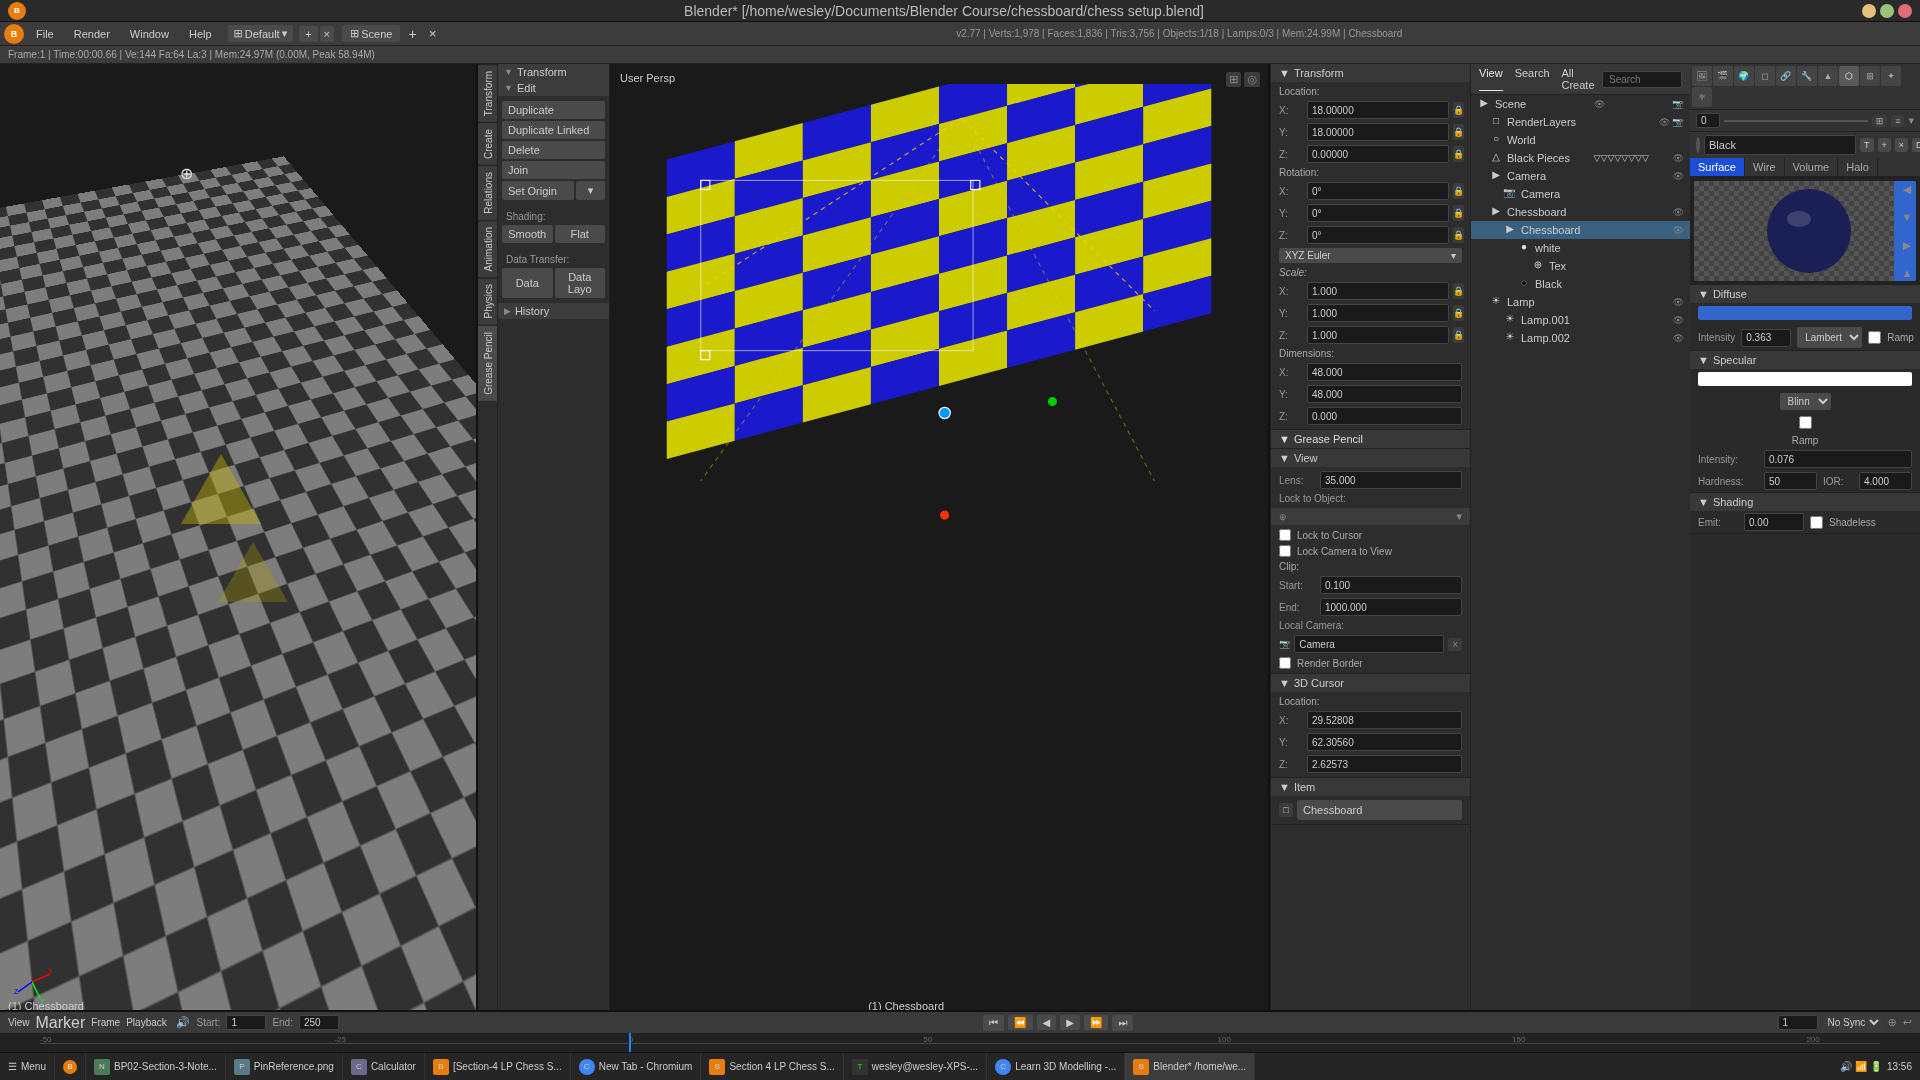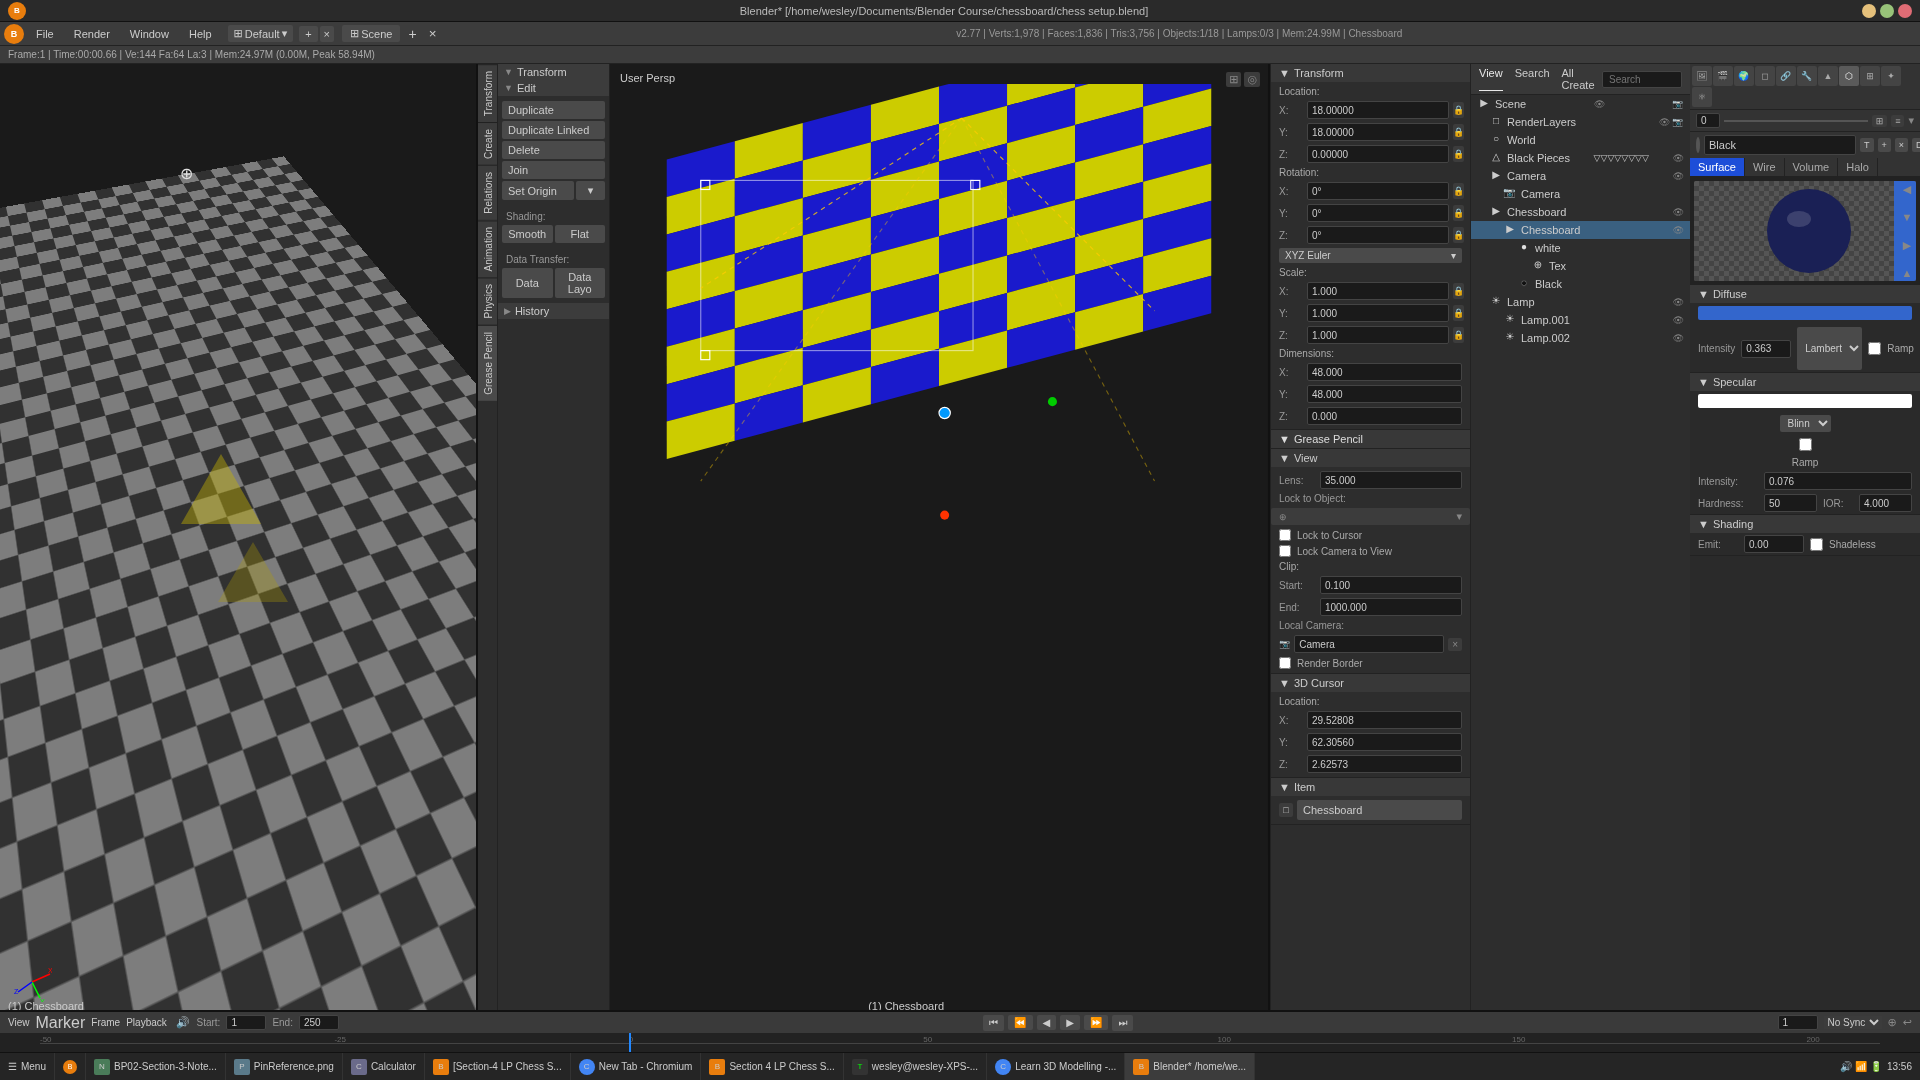--- a/index.html
+++ b/index.html
@@ -21,21 +21,21 @@
       background: #2a2a2a;
       display: flex;
       align-items: center;
       justify-content: space-between;
       padding: 0 8px;
       border-bottom: 1px solid #111;
       position: absolute;
       top: 0;
       z-index: 100;
     }
-    #title-bar .title { color: #bbb; font-size: 11px; flex: 1; text-align: center; }
+    #title-bar .title { color: #bbb; font-size: 14px; flex: 1; text-align: center; }
     #title-bar .win-controls { display: flex; gap: 4px; }
     #title-bar .win-btn { width: 14px; height: 14px; border-radius: 50%; cursor: pointer; display: inline-block; }
     #title-bar .win-btn.close { background: #e06c75; }
     #title-bar .win-btn.min { background: #e5c07b; }
     #title-bar .win-btn.max { background: #98c379; }
     .menu-item {
       padding: 2px 8px;
       color: #ccc;
       cursor: pointer;
       border-radius: 2px;
@@ -588,21 +588,21 @@
       align-items: center;
       padding: 2px 8px;
       gap: 6px;
     }
     .diff-method-label { color: #999; font-size: 10px; width: 50px; }
     .diff-method-dropdown {
       flex: 1;
       background: #4a4a4a;
       border: none;
       color: #ccc;
-      padding: 15px 4px;
+      padding: 4px 4px;
       font-size: 10px;
       border-radius: 2px;
     }
 
     .spec-color-row {
       padding: 3px 8px;
     }
     .spec-color-bar {
       width: 100%;
       height: 14px;
@@ -943,21 +943,21 @@
         </div>
 
         <div class="prop-row">
           <button style="flex:1;background:#4a4a4a;border:none;color:#ccc;padding:2px 6px;cursor:pointer;border-radius:2px;font-size:10px;display:flex;align-items:center;justify-content:space-between;">
             <span>XYZ Euler</span>
             <span>▾</span>
           </button>
         </div>
 
         <div class="prop-row">
-          <span style="color:#aaa;font-size:10px;">Scale:</span>
+          <span style="color:#aaa;font-size:10px;font-style:italic;">Scale:</span>
         </div>
         <div class="prop-row">
           <span class="prop-label">X:</span>
           <input class="prop-field" type="text" value="1.000" style="">
           <button class="prop-lock-btn">🔒</button>
         </div>
         <div class="prop-row">
           <span class="prop-label">Y:</span>
           <input class="prop-field" type="text" value="1.000" style="">
           <button class="prop-lock-btn">🔒</button>

